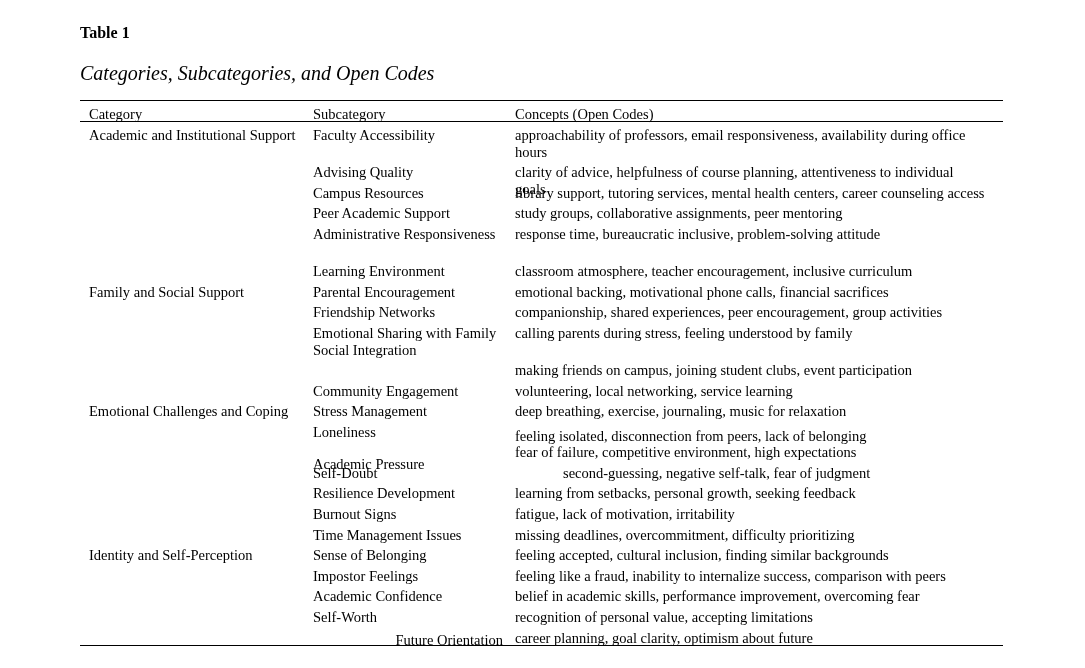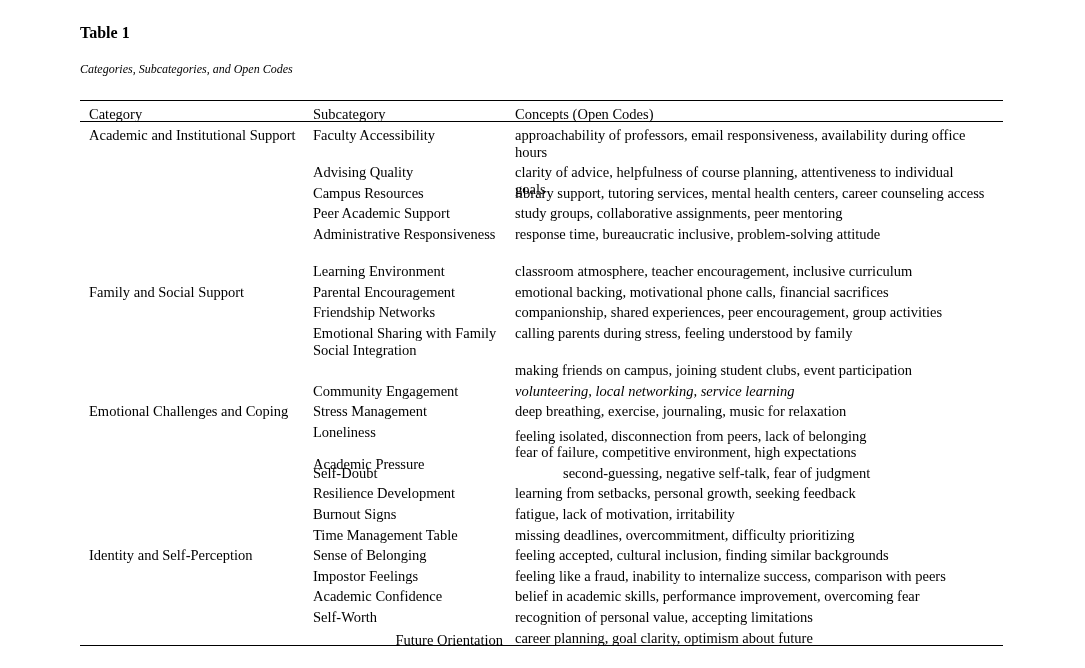--- a/index.html
+++ b/index.html
@@ -1,19 +1,19 @@
 <!DOCTYPE html>
 <html><head>
 <meta charset="utf-8">
 <style>
   html, body { margin: 0; padding: 0; background: #ffffff; }
   body { width: 1085px; height: 668px; position: relative; overflow: hidden;
          font-family: "Liberation Serif", "DejaVu Serif", serif; color: #000; font-size: 14.5px; }
   .title { position: absolute; left: 80px; top: 24px; font-weight: bold; font-size: 16px; }
-  .caption { position: absolute; left: 80px; top: 62px; font-style: italic; font-size: 12px; }
+  .caption { position: absolute; left: 80px; top: 62px; font-style: italic; font-size: 20px; }
   .rule { position: absolute; left: 80px; width: 923px; height: 0; border-top: 1px solid #000; }
   .cell { position: absolute; line-height: 17px; white-space: nowrap; }
   .c1 { left: 89px; width: 210px; white-space: normal; }
   .c2 { left: 313px; width: 190px; white-space: normal; }
   .c3 { left: 515px; width: 470px; white-space: normal; }
 </style>
 </head>
 <body>
 
 <div class="title">Table 1</div>
@@ -72,21 +72,21 @@
       <div class="cell c3" style="top: 325px;">calling parents during stress, feeling understood by family</div>
     </div>
     <div>
       <div class="cell c1" style="top: 362px;"></div>
       <div class="cell c2" style="top: 342px;">Social Integration</div>
       <div class="cell c3" style="top: 362px;">making friends on campus, joining student clubs, event participation</div>
     </div>
     <div>
       <div class="cell c1" style="top: 383px;"></div>
       <div class="cell c2" style="top: 383px;">Community Engagement</div>
-      <div class="cell c3" style="top: 383px; font-style: italic;">volunteering, local networking, service learning</div>
+      <div class="cell c3" style="top: 383px;">volunteering, local networking, service learning</div>
     </div>
     <div>
       <div class="cell c1" style="top: 403px;">Emotional Challenges and Coping</div>
       <div class="cell c2" style="top: 403px;">Stress Management</div>
       <div class="cell c3" style="top: 403px;">deep breathing, exercise, journaling, music for relaxation</div>
     </div>
     <div>
       <div class="cell c1" style="top: 424px;"></div>
       <div class="cell c2" style="top: 424px;">Loneliness</div>
       <div class="cell c3" style="top: 428px;">feeling isolated, disconnection from peers, lack of belonging</div>
@@ -106,21 +106,21 @@
       <div class="cell c2" style="top: 485px;">Resilience Development</div>
       <div class="cell c3" style="top: 485px;">learning from setbacks, personal growth, seeking feedback</div>
     </div>
     <div>
       <div class="cell c1" style="top: 506px;"></div>
       <div class="cell c2" style="top: 506px;">Burnout Signs</div>
       <div class="cell c3" style="top: 506px;">fatigue, lack of motivation, irritability</div>
     </div>
     <div>
       <div class="cell c1" style="top: 527px;"></div>
-      <div class="cell c2" style="top: 527px;">Time Management Table</div>
+      <div class="cell c2" style="top: 527px;">Time Management Issues</div>
       <div class="cell c3" style="top: 527px;">missing deadlines, overcommitment, difficulty prioritizing</div>
     </div>
     <div>
       <div class="cell c1" style="top: 547px;">Identity and Self-Perception</div>
       <div class="cell c2" style="top: 547px;">Sense of Belonging</div>
       <div class="cell c3" style="top: 547px;">feeling accepted, cultural inclusion, finding similar backgrounds</div>
     </div>
     <div>
       <div class="cell c1" style="top: 568px;"></div>
       <div class="cell c2" style="top: 568px;">Impostor Feelings</div>

